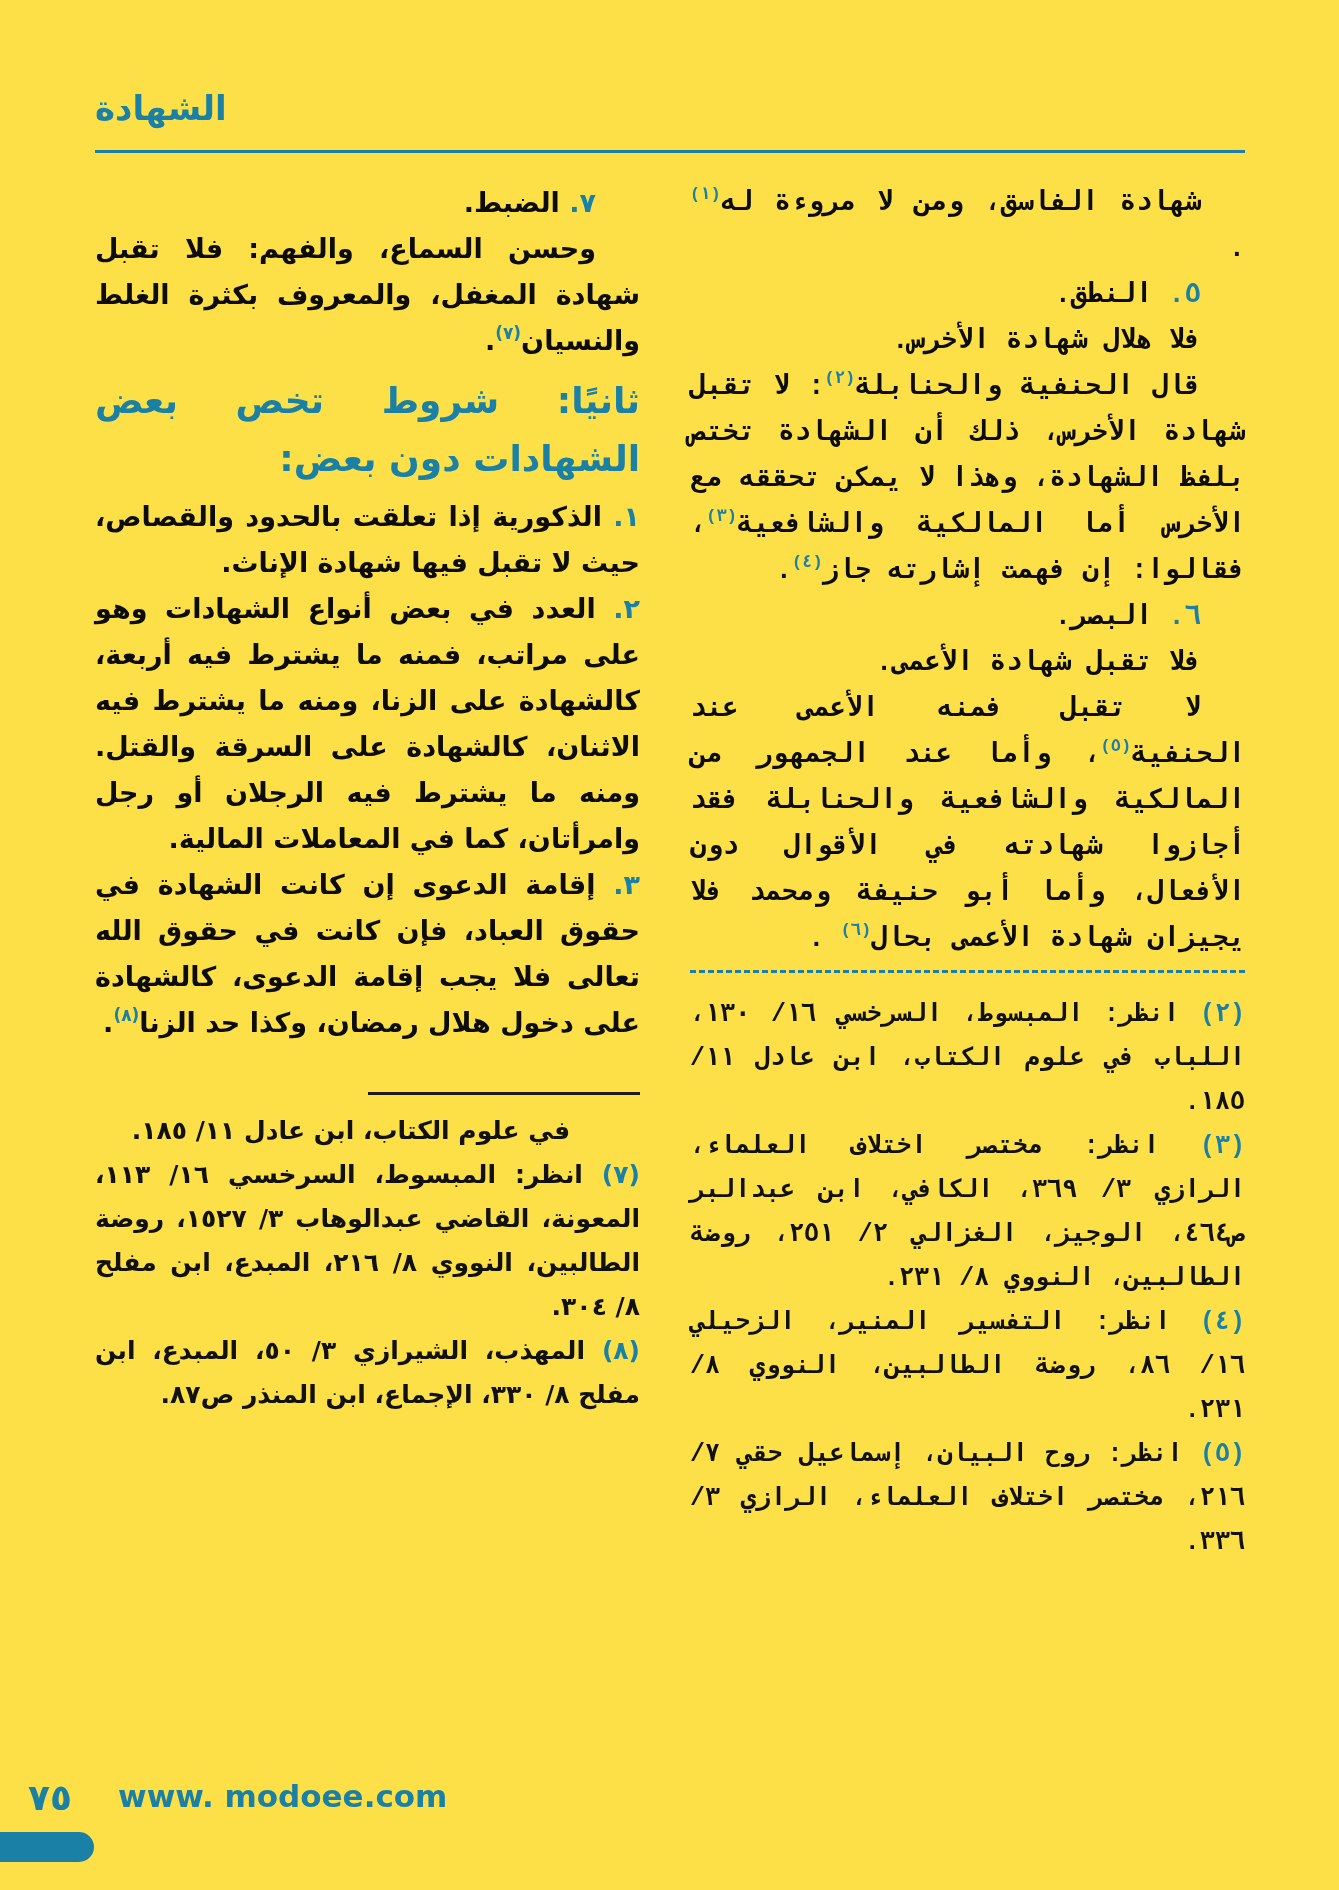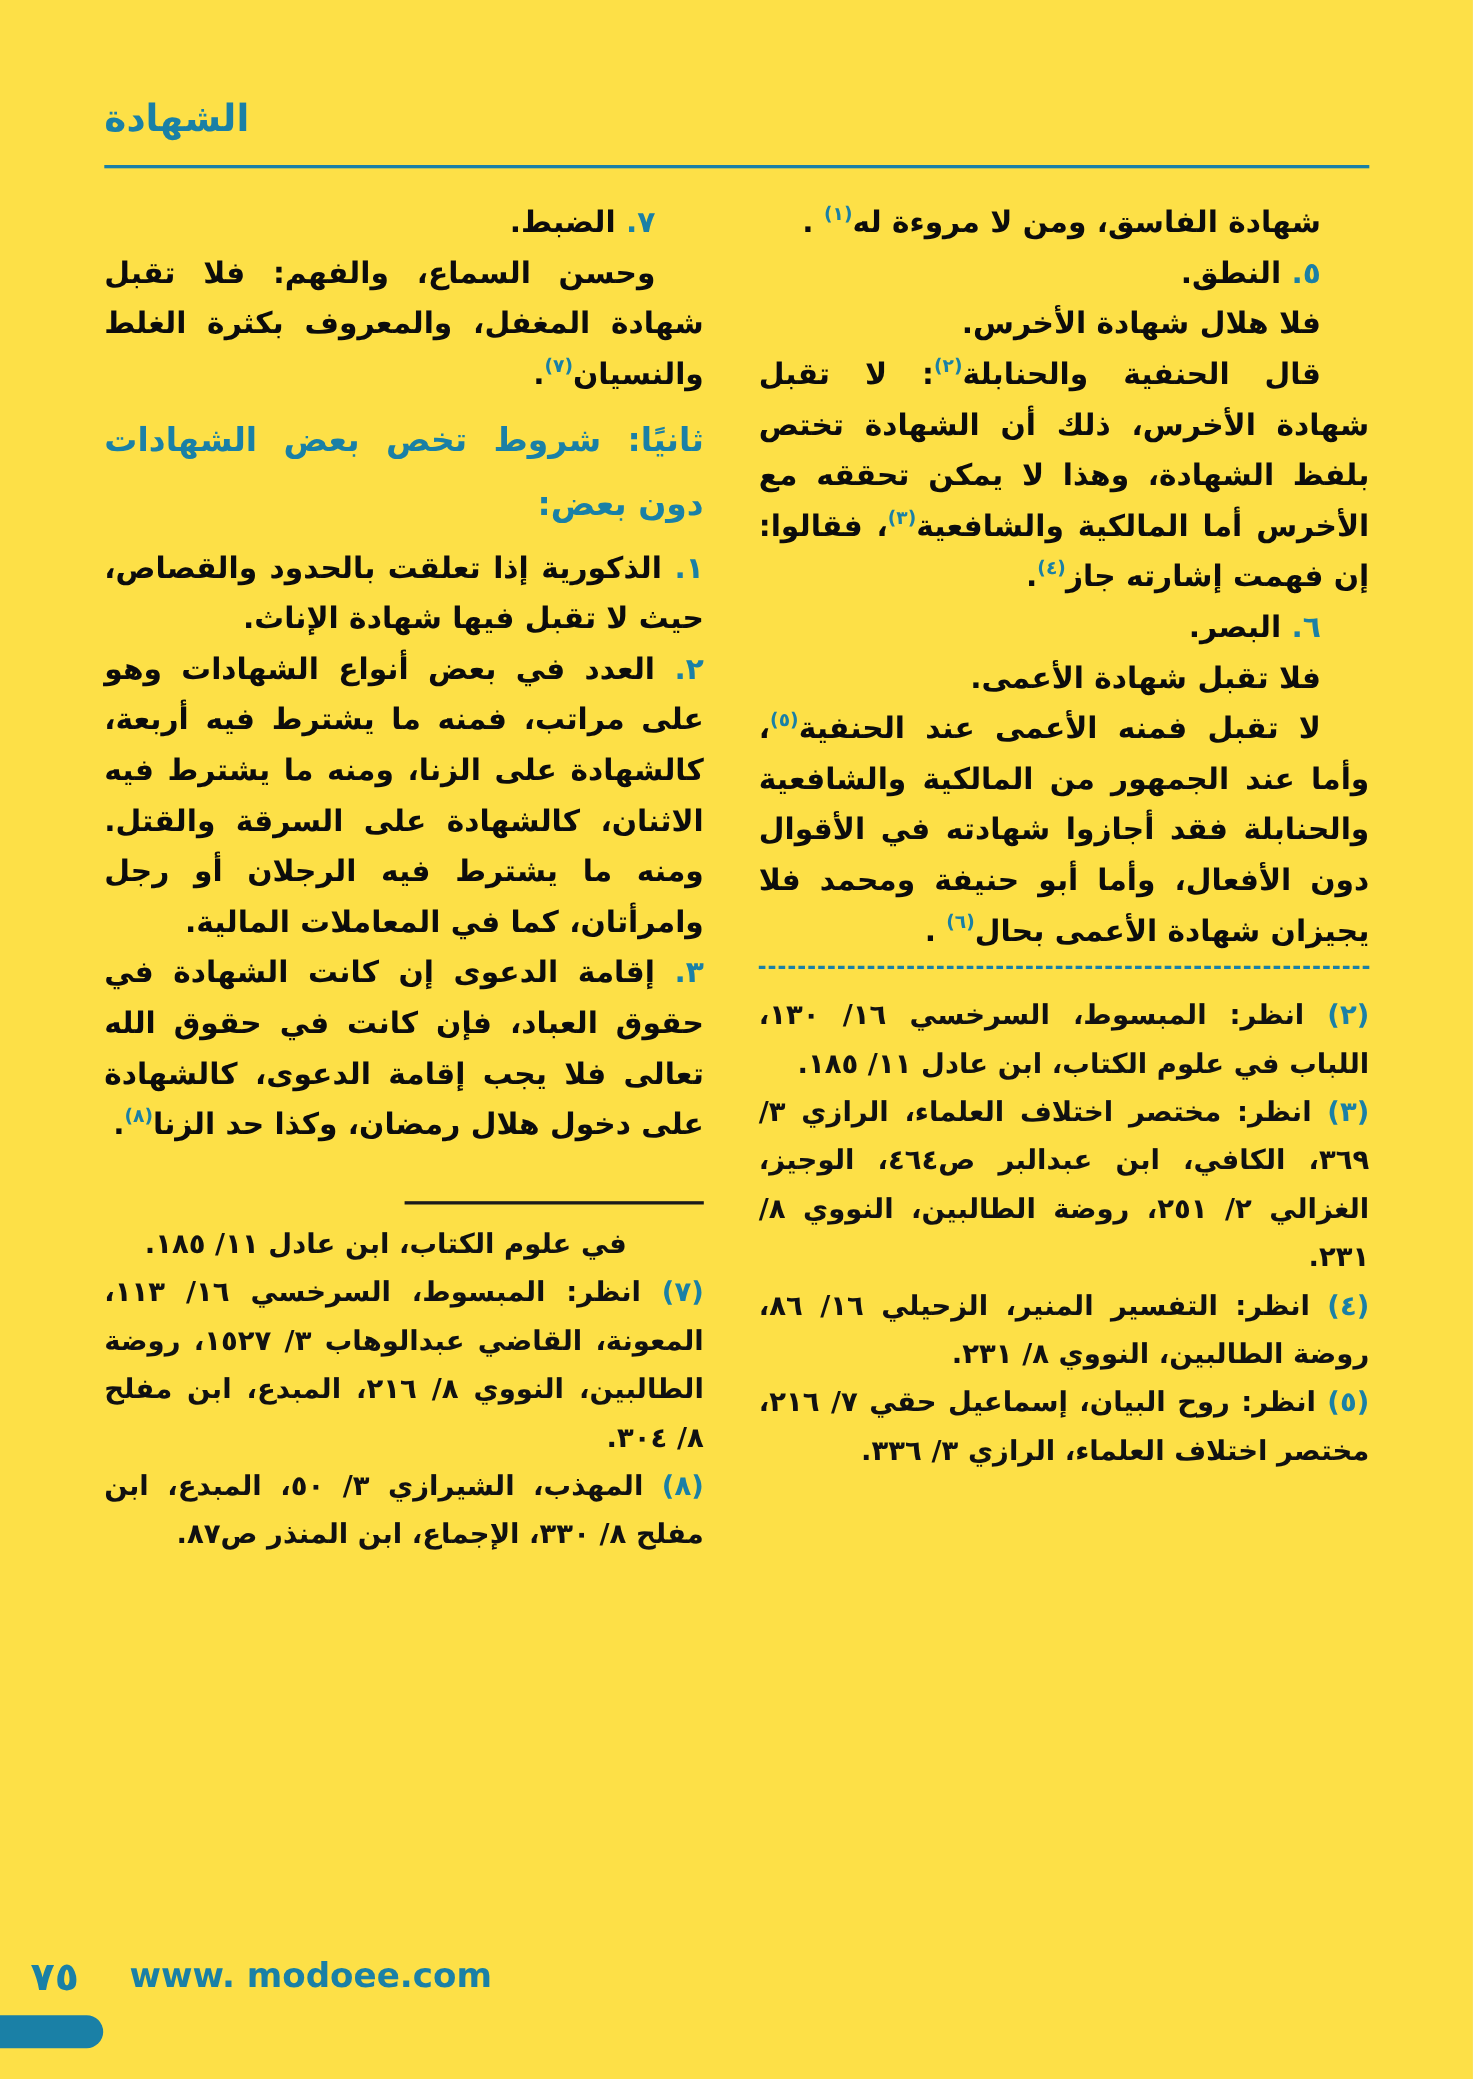--- a/index.html
+++ b/index.html
@@ -42,39 +42,39 @@
     position: absolute;
     top: 180px;
     right: 94px;
     left: 95px;
     display: flex;
     flex-direction: row;
     gap: 50px;
     direction: rtl;
   }
   .col { display: block; }
-  .col-right { width: 555px; }
+  .col-right { width: 555px; font-family: Liberation Mono, monospace; }
   .col-left  { width: 545px; }
 
   
   .body-p {
     font-size: 27px;
     line-height: 46px;
     font-weight: 700;
     color: var(--ink);
     text-align: justify;
     direction: rtl;
   }
   .indent { text-indent: 44px; }
 
   .item-num { color: var(--accent); font-weight: 700; }
 
   .section-heading {
     color: var(--accent);
-    font-size: 30px;
+    font-size: 36px;
     line-height: 58px;
     font-weight: 700;
     text-align: justify;
     margin: 8px 0 6px 0;
   }
 
   .fn-ref {
     color: var(--accent);
     font-size: 17px;
     font-weight: 700;

